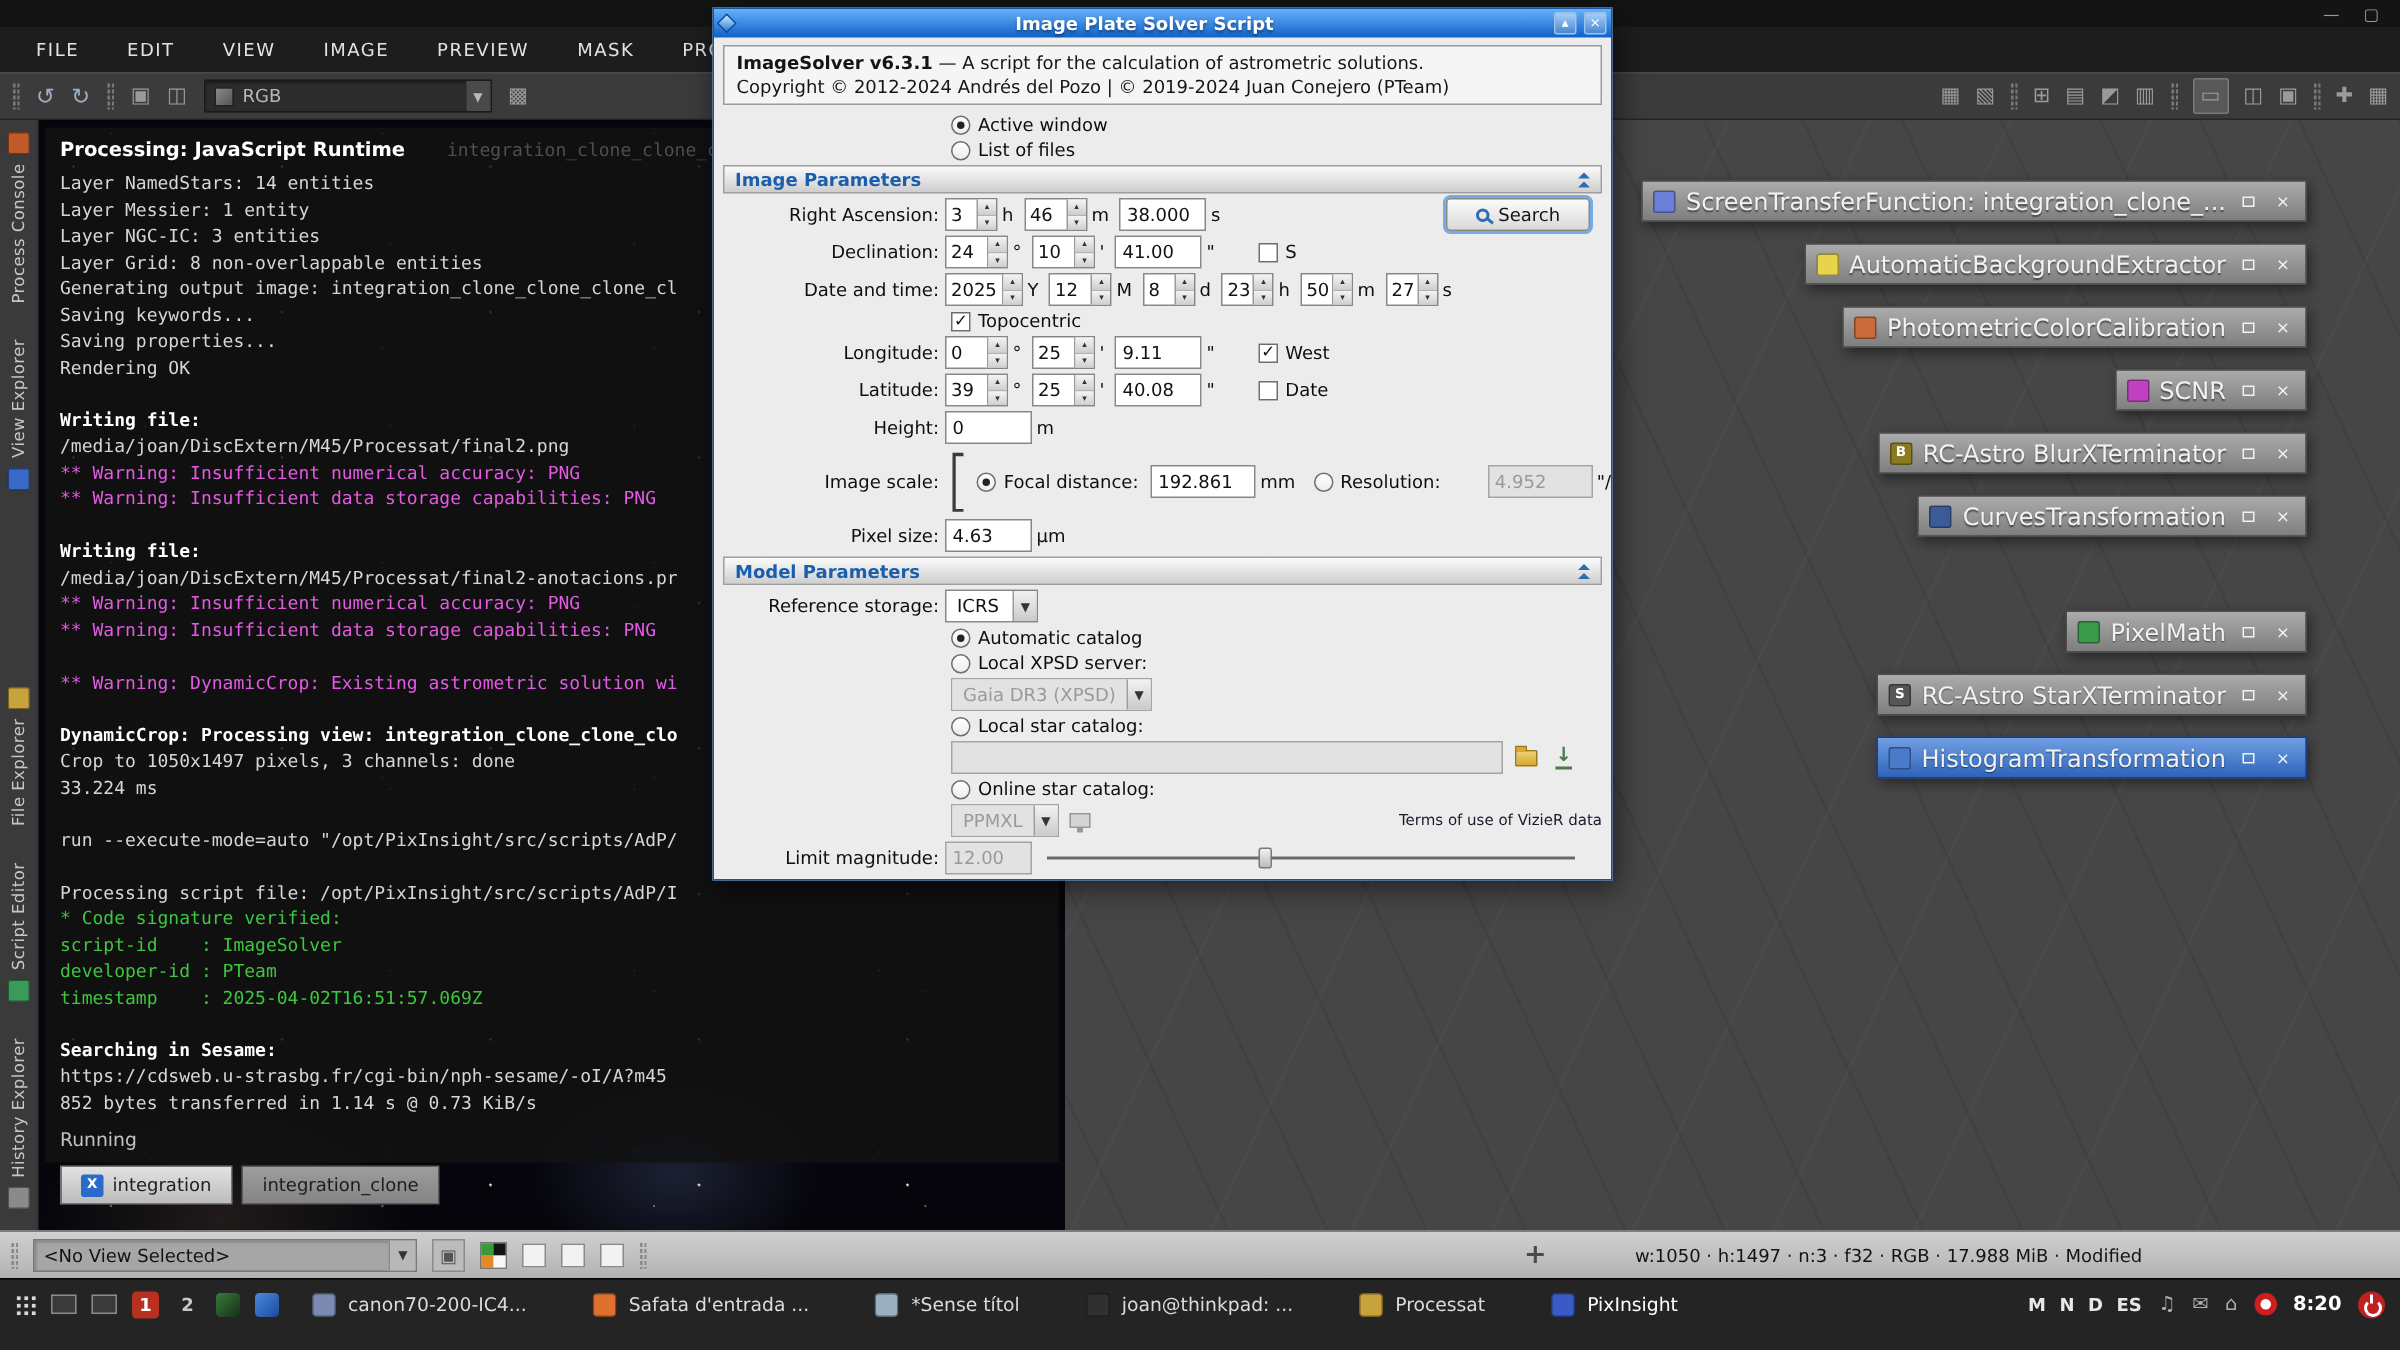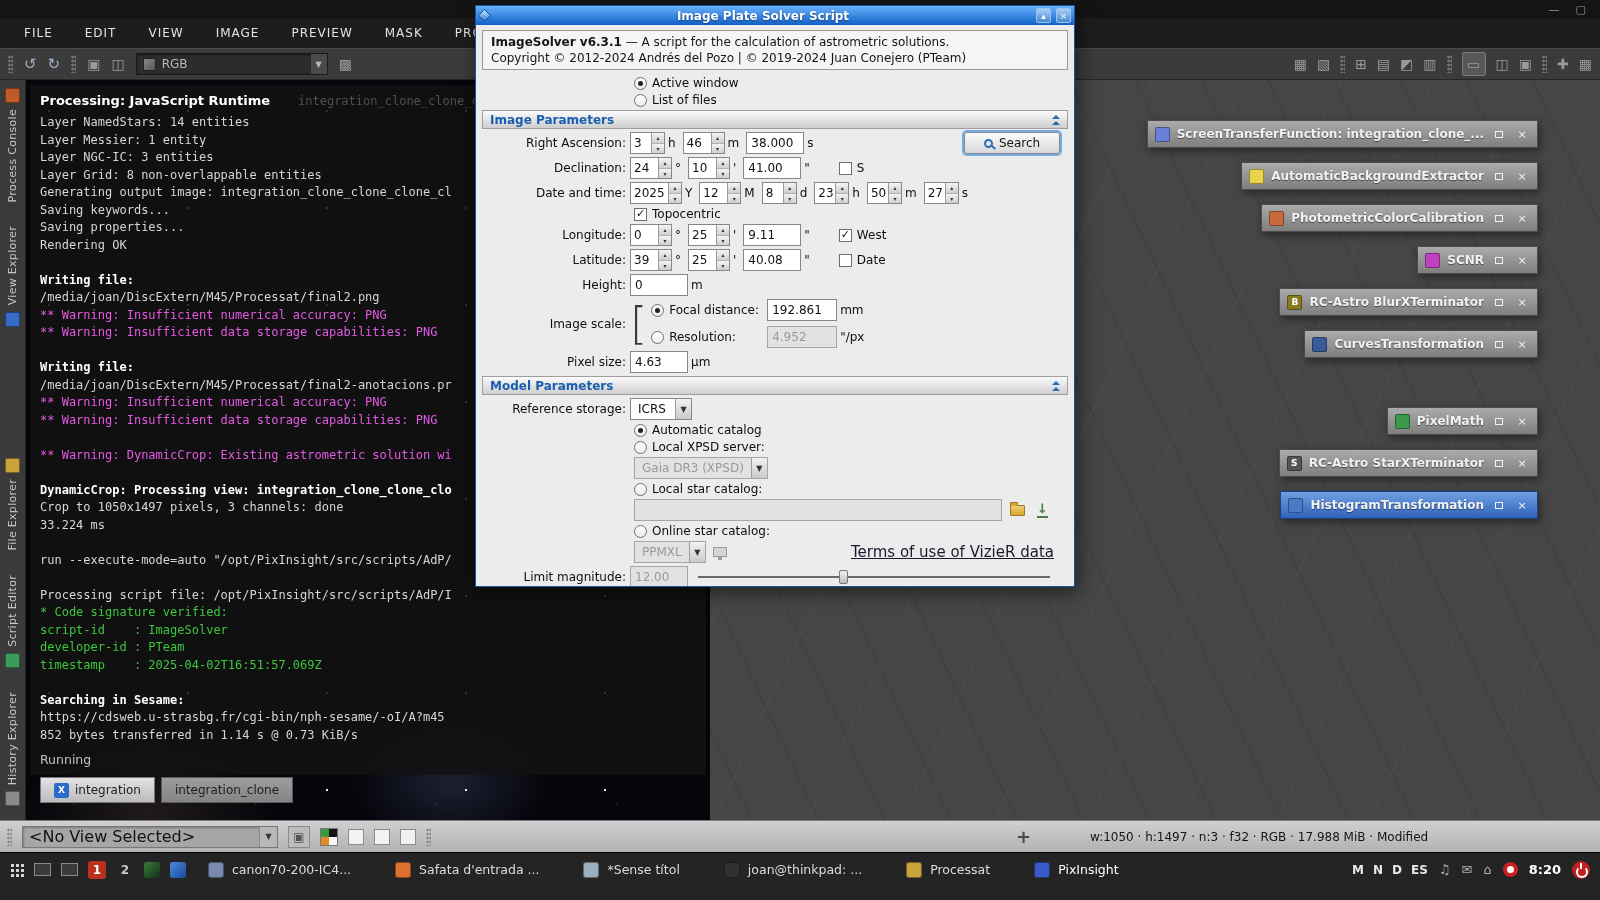--- a/index.html
+++ b/index.html
@@ -91,27 +91,27 @@
 .combo{display:inline-flex;height:22px;border:1px solid #878787;background:#fff;flex:none}
 .combo .cv{display:flex;align-items:center;padding:0 7px;font-size:12px;color:#111;min-width:44px}
 .combo .cb{width:16px;display:flex;align-items:center;justify-content:center;font-size:8px;color:#333;background:linear-gradient(#f2f2f2,#cacaca);border-left:1px solid #9a9a9a}
 .combo.dis{border-color:#a5a5a5}
 .combo.dis .cv{background:#e2e2e2;color:#9a9a9a}
 .btn{display:inline-flex;align-items:center;justify-content:center;gap:6px;height:22px;padding:0 12px;background:linear-gradient(#fbfbfb,#d9d9d9);border:1px solid #898989;border-radius:3px;font-size:12px;color:#151515;flex:none}
 .btn.search{position:absolute;right:8px;top:50%;transform:translateY(-50%);box-shadow:0 0 0 2px #74aae6;width:96px}
 .mag{width:9px;height:9px;border:2px solid #2a6db5;border-radius:50%;position:relative;flex:none}
 .mag::after{content:"";position:absolute;width:6px;height:2px;background:#2a6db5;right:-5px;bottom:-2px;transform:rotate(40deg)}
 .brk{font-size:44px;font-weight:300;color:#3a3a3a;line-height:1;margin-right:4px}
-.scale2{display:flex;flex-direction:column;gap:5px}
+.scale2{display:flex;flex-direction:row;gap:5px}
 .srow{display:flex;align-items:center}
 .slab{font-size:12px;color:#0e0e0e;margin-left:5px;width:98px}
 .slider{position:relative;width:352px;height:14px;margin-left:10px;flex:none}
 .slider .trk{position:absolute;left:0;right:0;top:6px;height:2px;background:#6a6a6a}
 .slider .hnd{position:absolute;left:40%;top:0;width:9px;height:14px;background:linear-gradient(#f0f0f0,#bdbdbd);border:1px solid #777;border-radius:2px}
-.vz{margin-left:auto;margin-right:14px;font-size:15px;color:#1a1a2e;text-decoration:underline;white-space:nowrap}
+.vz{margin-left:auto;font-size:10px;color:#1a1a2e;white-space:nowrap}
 .folderico{width:15px;height:11px;background:linear-gradient(#f0d070,#d8a830);border:1px solid #9a7a20;border-radius:1px;position:relative;margin-left:8px;flex:none}
 .folderico::before{content:"";position:absolute;left:-1px;top:-4px;width:6px;height:3px;background:#d8a830;border:1px solid #9a7a20;border-bottom:none;border-radius:1px 1px 0 0}
 .dlico{color:#4a7a4a;font-size:13px;font-weight:bold;border-bottom:2px solid #4a7a4a;line-height:12px;height:15px;margin-left:12px}
 .srvico{width:14px;height:10px;border:1px solid #9a9a9a;background:#d5d5d5;position:relative;margin-left:7px;flex:none}
 .srvico::after{content:"";position:absolute;left:4px;bottom:-4px;width:4px;height:3px;background:#9a9a9a}
 .dfoot{display:flex;align-items:center;gap:10px;margin:9px 2px 6px}
 .dfoot .sp{flex:1}
 .fico{width:20px;height:20px;display:flex;align-items:center;justify-content:center}
 .curico{color:#1c3c96;font-size:14px}
 .resico{color:#2a6db5;font-size:16px;font-weight:bold}
@@ -122,30 +122,30 @@
 .noico::after{content:"";position:absolute;left:-2px;top:4px;width:13px;height:2px;background:#c43030;transform:rotate(-45deg)}
 .btn.okb{width:90px}.btn.cnb{width:94px}
 
 
 .procstack{position:absolute;right:62px;top:120px;display:flex;flex-direction:column;align-items:flex-end;gap:14px;z-index:20}
 .pwin{height:28px;display:inline-flex;align-items:center;gap:7px;padding:0 7px;background:linear-gradient(#ababab,#7e7e7e);border:1px solid #4c4c4c;box-shadow:2px 3px 8px rgba(0,0,0,.45)}
 .pwin.active{background:linear-gradient(#70a0e2,#2f63ba);border-color:#1c3f7e}
 .pwin.gap-lg{margin-top:35px}
 .picon{width:15px;height:15px;border-radius:2px;display:flex;align-items:center;justify-content:center;border:1px solid rgba(0,0,0,.35);flex:none}
 .picon b{color:#fff;font-size:9px}
-.ptitle{font-size:12px;font-weight:bold;color:#f2f2f2;text-shadow:0 1px 1px rgba(0,0,0,.5);white-space:nowrap}
+.ptitle{font-size:16px;font-weight:normal;color:#f2f2f2;text-shadow:0 1px 1px rgba(0,0,0,.5);white-space:nowrap}
 .pbtn{width:16px;height:16px;display:flex;align-items:center;justify-content:center;color:#f2f2f2;font-size:11px}
 .sqi{width:8px;height:7px;border:1px solid #f2f2f2;display:block}
 
 
 .statusbar{position:absolute;left:0;top:820px;width:1600px;height:32px;background:linear-gradient(#d0d0d0,#b2b2b2);border-top:1px solid #7c7c7c;z-index:30}
 .sbL{display:flex;align-items:center;gap:10px;height:100%;padding-left:7px}
 .sbhandle{width:5px;height:18px;background-image:radial-gradient(#8a8a8a 1px,transparent 1.2px);background-size:3px 4px}
 .viewsel{display:flex;align-items:center;width:256px;height:22px;background:#a6a6a6;border:1px solid #787878;box-shadow:inset 1px 1px 2px rgba(0,0,0,.25)}
-.viewsel .cv{flex:1;padding:0 6px;font-size:16px;color:#121212;white-space:nowrap}
+.viewsel .cv{flex:1;padding:0 6px;font-size:12px;color:#121212;white-space:nowrap}
 .viewsel .cb{width:18px;height:100%;display:flex;align-items:center;justify-content:center;background:#b8b8b8;border-left:1px solid #8a8a8a;font-size:8px;color:#333}
 .sqbtn{width:22px;height:22px;background:#bcbcbc;border:1px solid #8a8a8a;display:flex;align-items:center;justify-content:center;color:#555;font-size:12px}
 .quad{width:18px;height:18px;display:grid;grid-template-columns:1fr 1fr;border:1px solid #777}
 .q1{background:#3a9a3a}.q2{background:#151515}.q3{background:#e08a2a}.q4{background:#f8f8f8}
 .wsq{width:16px;height:16px;background:#f2f2f2;border:1px solid #8a8a8a}
 .panicon{position:absolute;left:1016px;top:0;height:100%;display:flex;align-items:center;color:#4a4a4a;font-size:18px;font-weight:bold}
 .sbinfo{position:absolute;left:1090px;top:0;height:100%;display:flex;align-items:center;font-size:12px;color:#141414;white-space:nowrap}
 
 
 .taskbar{position:absolute;left:0;top:852px;width:1600px;height:48px;background:#242424;border-top:1px solid #000;display:flex;align-items:center;padding:0 10px 14px;gap:10px;z-index:40}

